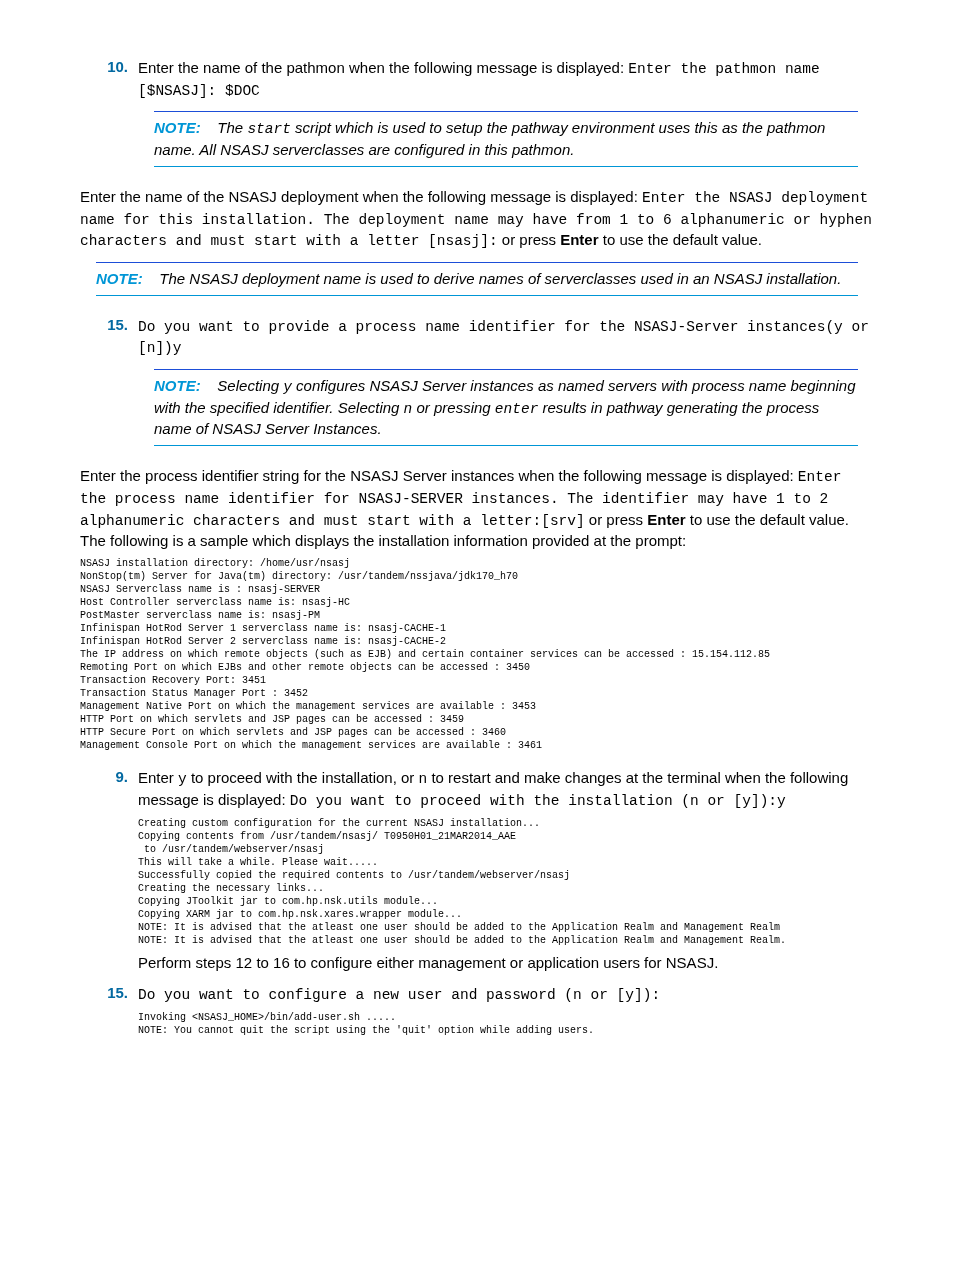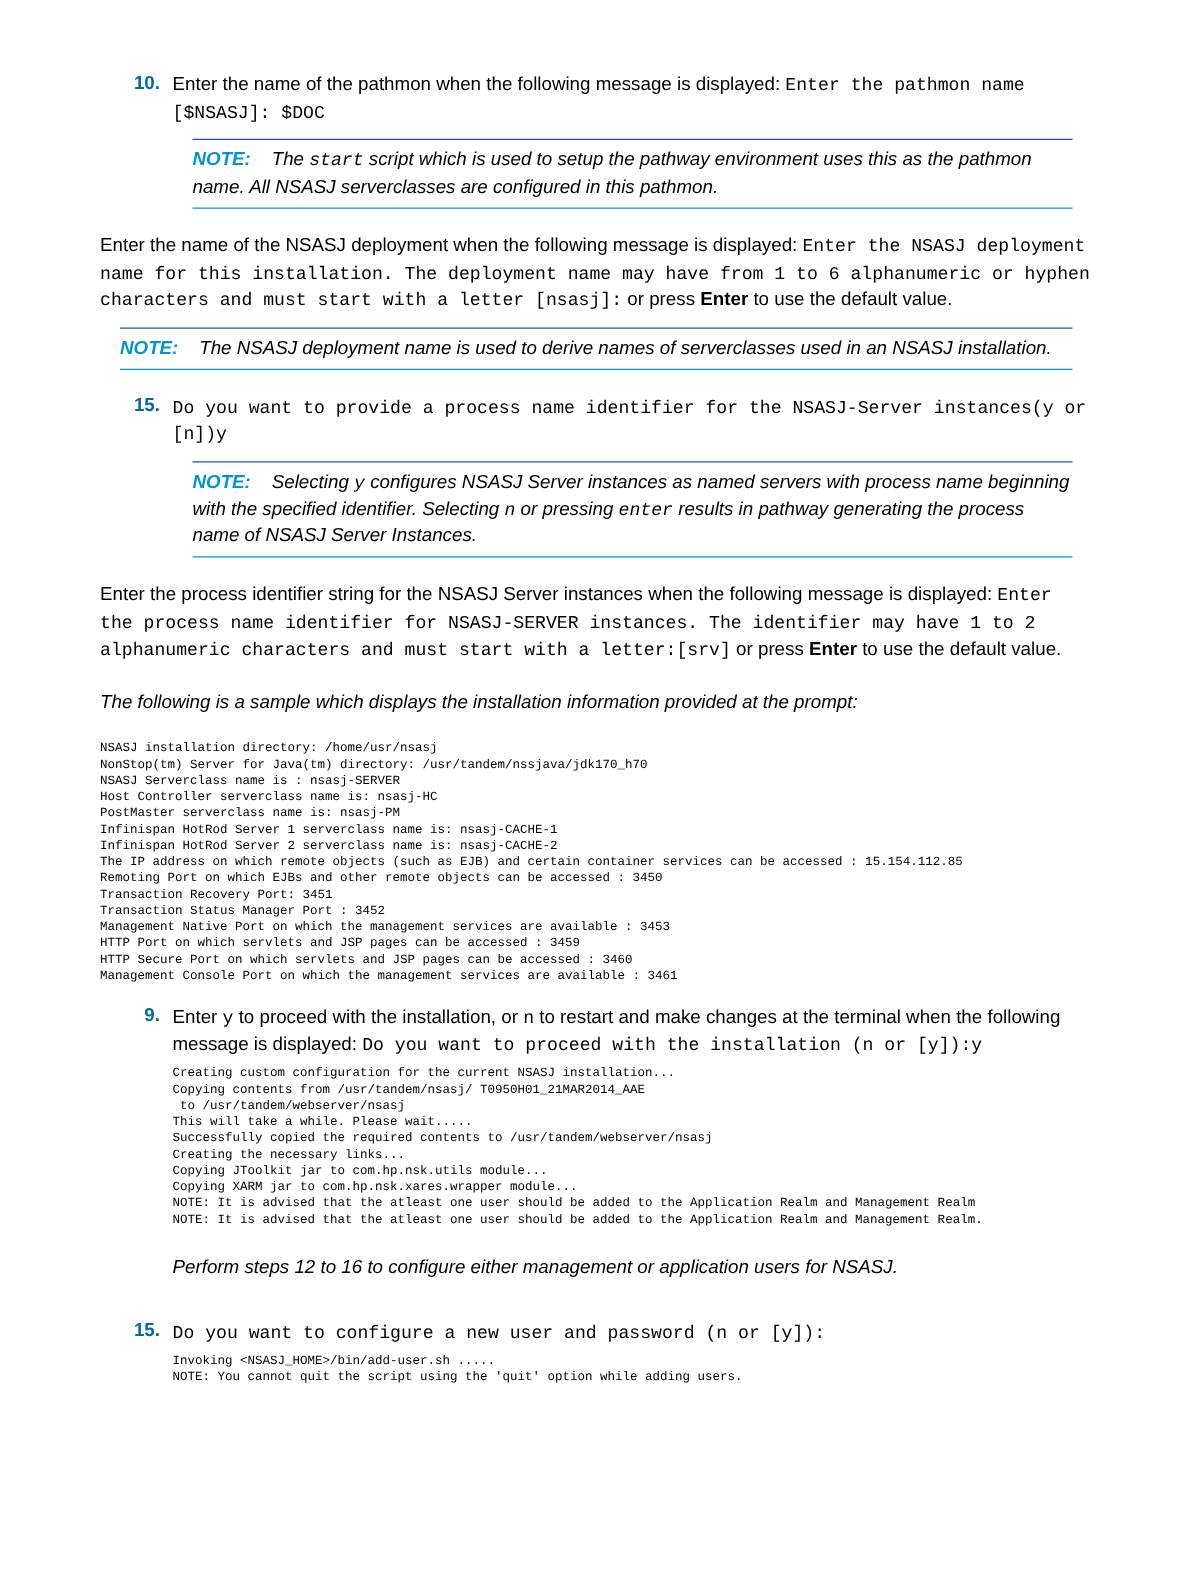--- a/index.html
+++ b/index.html
@@ -60,22 +60,21 @@
       white-space: pre-wrap;
       line-height: 1.3;
       margin: 6px 0;
     }
     .bold {
       font-weight: bold;
     }
     .intro-text {
       font-size: 15px;
       line-height: 1.35;
-      margin: 21px 0;
-      font-style: italic;
+      margin: 0 0;
     }
   </style>
 </head>
 <body>
 
 <div class="page">
 
   <div class="list-item">
     <div class="list-num">10.</div>
     <div class="list-body">

